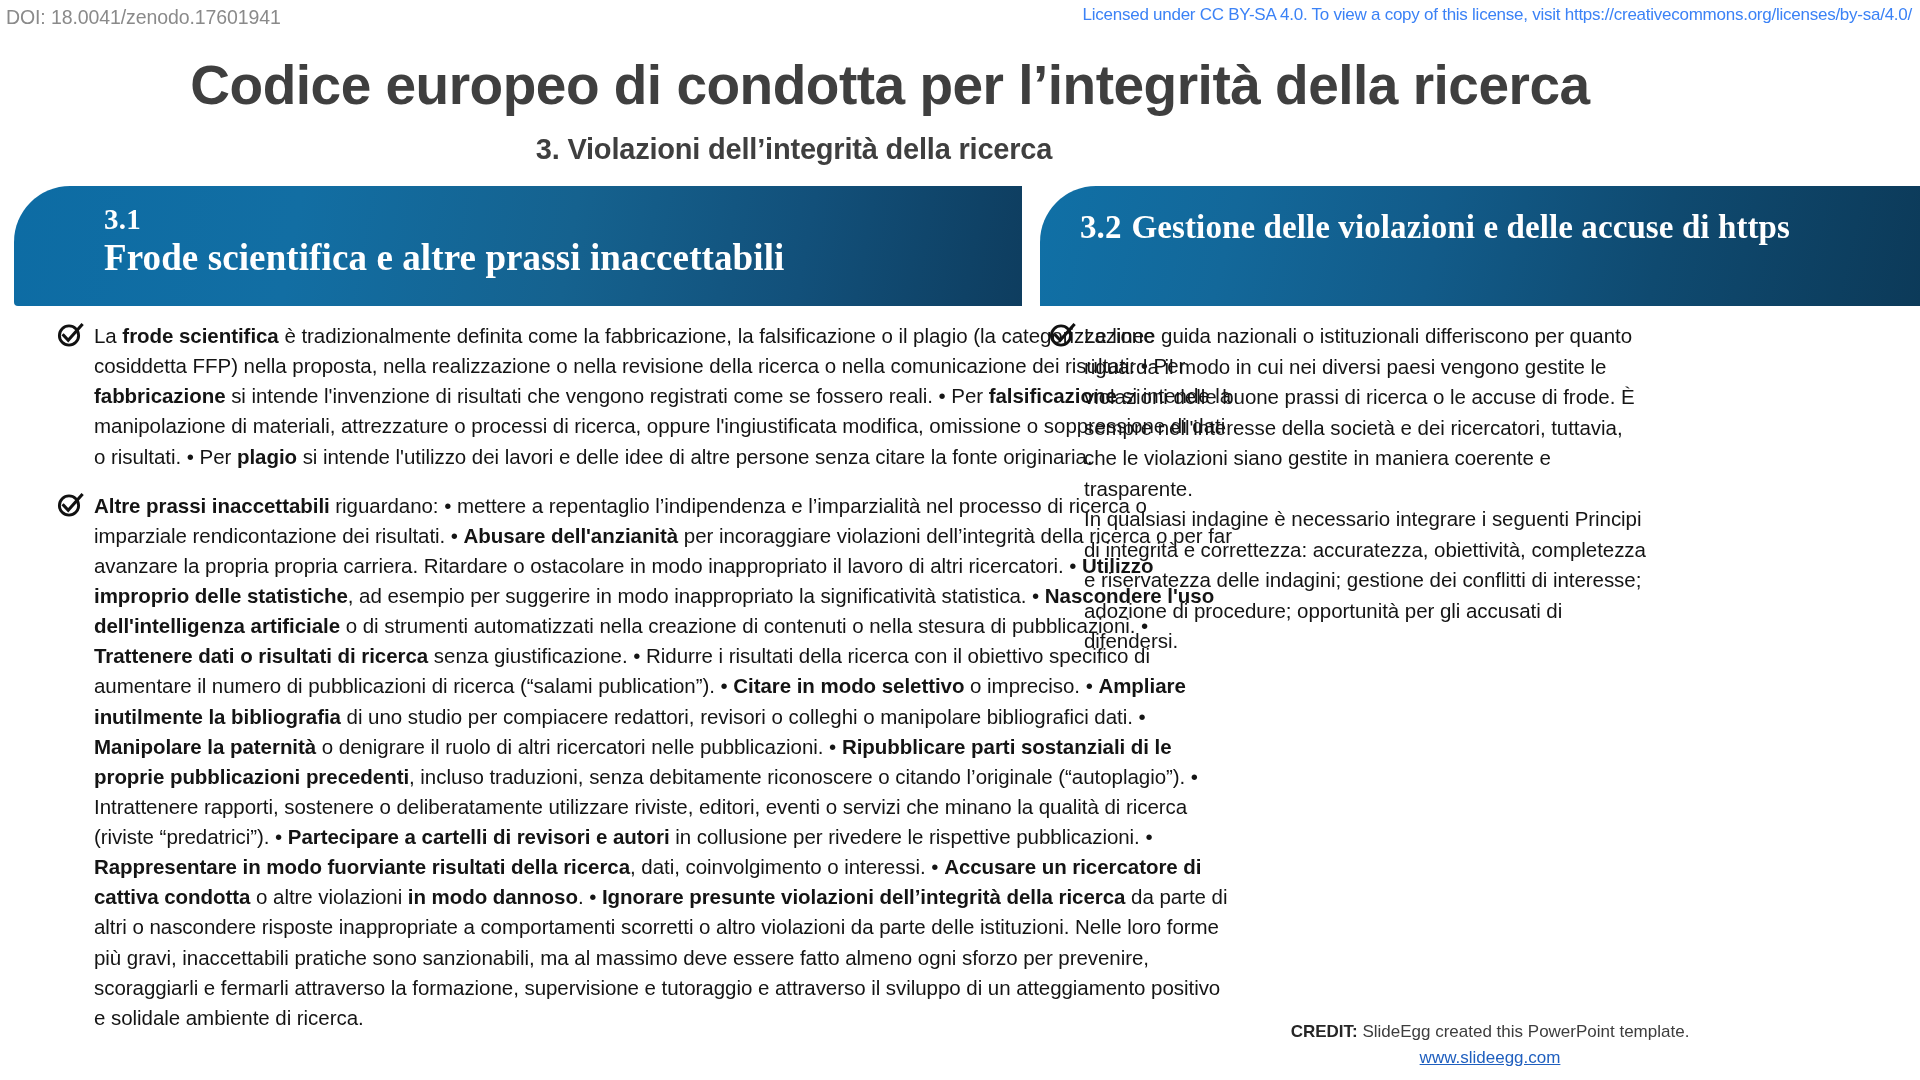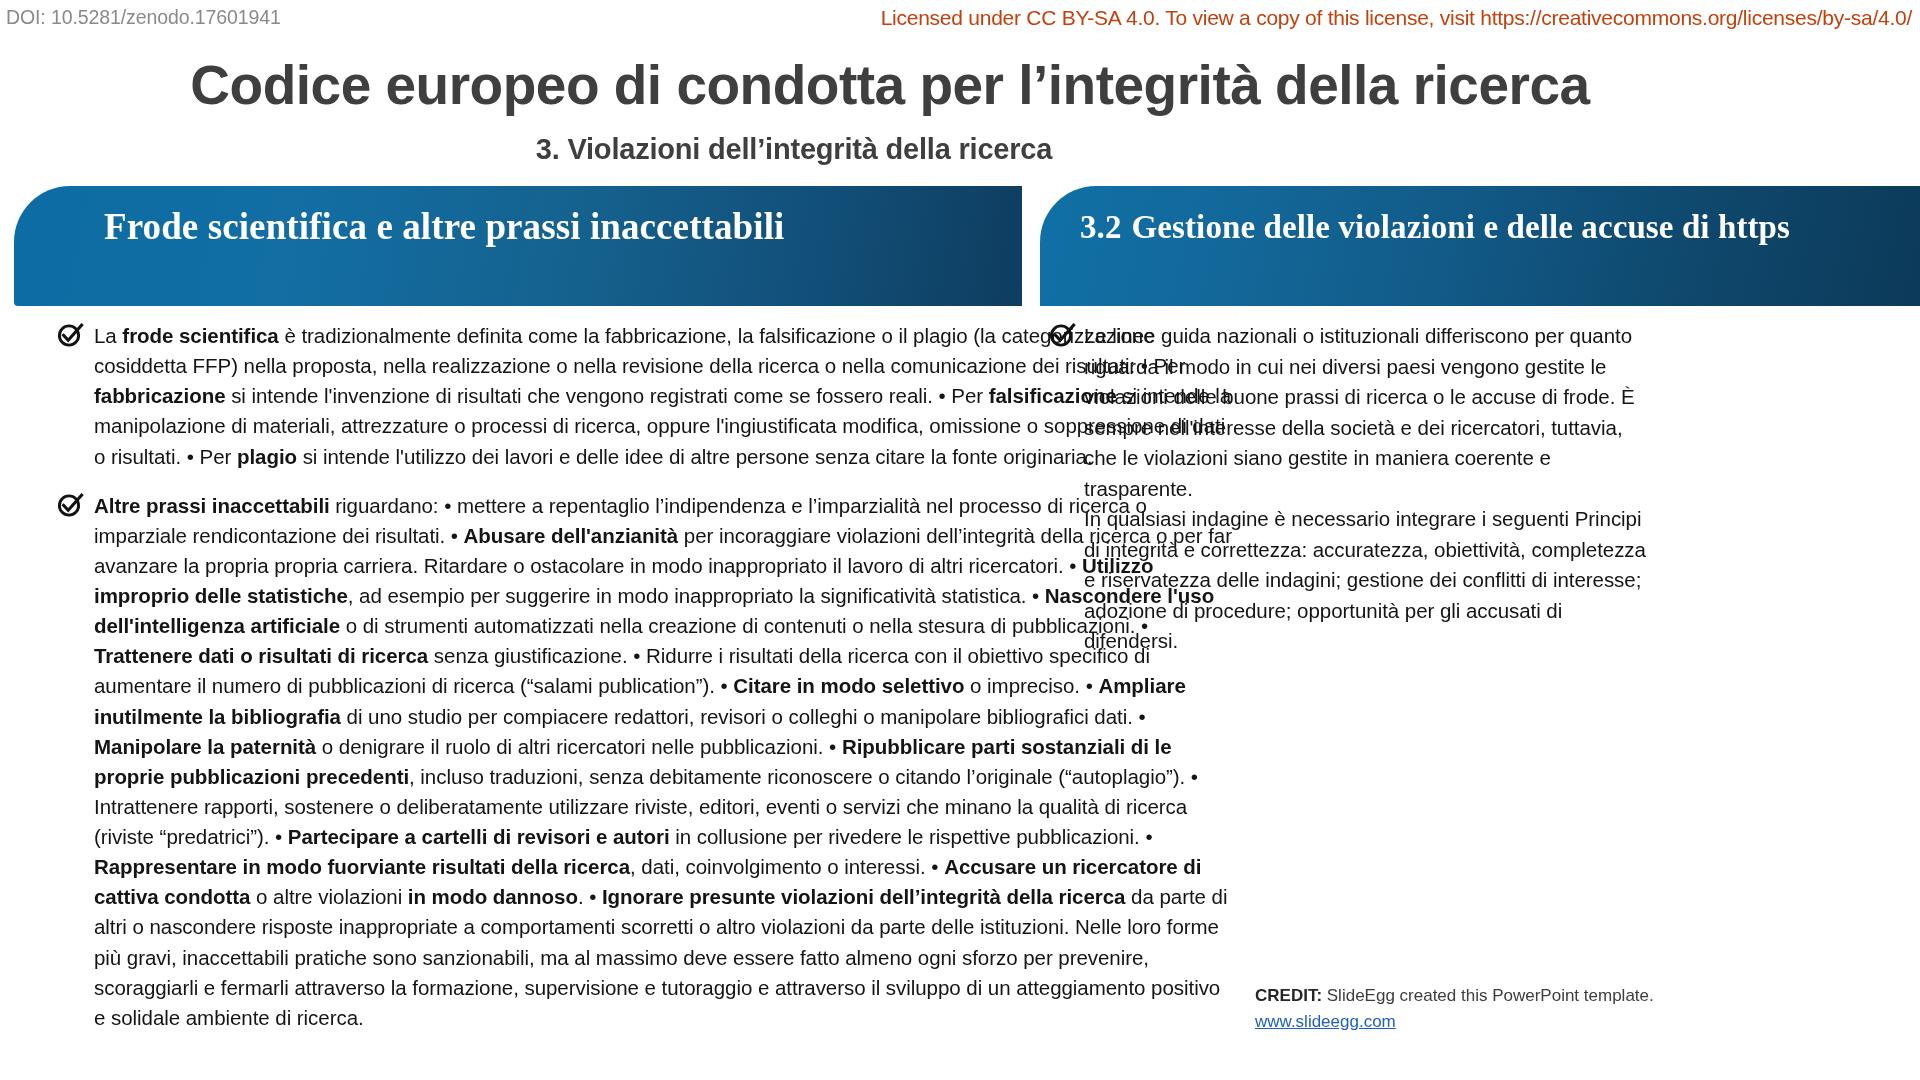--- a/index.html
+++ b/index.html
@@ -26,23 +26,23 @@
     line-height: 1.42;
     color: #8a8a8a;
     letter-spacing: -0.1px;
   }
   .meta-left div { white-space: nowrap; }
 
   .meta-right {
     position: absolute;
     right: 8px;
     top: 4px;
-    font-size: 21px;
+    font-size: 17px;
     line-height: 1.3;
-    color: #c2410c;
+    color: #3b82f6;
     text-align: center;
     white-space: nowrap;
     letter-spacing: -0.25px;
   }
 
   
   .main-title {
     position: absolute;
     left: 0;
     top: 57px;
@@ -156,47 +156,49 @@
   .col-right .bullet-text {
     font-size: 20.5px;
     line-height: 1.49;
   }
   .col-right .check-icon { margin-right: 6px; }
 
   
   .credit {
     position: absolute;
     left: 1255px;
-    top: 984px;
+    top: 1020px;
     width: 470px;
+    text-align: center;
     font-size: 17px;
     line-height: 1.45;
     color: #3d3d3d;
   }
   .credit b { color: #262626; font-weight: bold; }
   .credit .link {
     color: #1f5fbf;
     text-decoration: underline;
     display: block;
     margin-top: 1px;
   }
 </style>
 </head>
 <body>
 
 <div class="meta-left">
-  <div>DOI: 10.5281/zenodo.17601941</div>
+  <div>DOI: 18.0041/zenodo.17601941</div>
 </div>
 
 <div class="meta-right">Licensed under CC BY-SA 4.0. To view a copy of this license, visit https://creativecommons.org/licenses/by-sa/4.0/</div>
 
 <div class="main-title">Codice europeo di condotta per l’integrità della ricerca</div>
 <div class="sub-title">3. Violazioni dell’integrità della ricerca</div>
 
 <div class="band band-left">
+  <div class="num">3.1</div>
   <div class="ttl">Frode scientifica e altre prassi  inaccettabili</div>
 </div>
 
 <div class="band band-right">
   <div class="ttl">
     <span class="num">3.2</span><span>Gestione delle violazioni e delle accuse di https</span>
   </div>
 </div>
 
 <div class="col-left">

